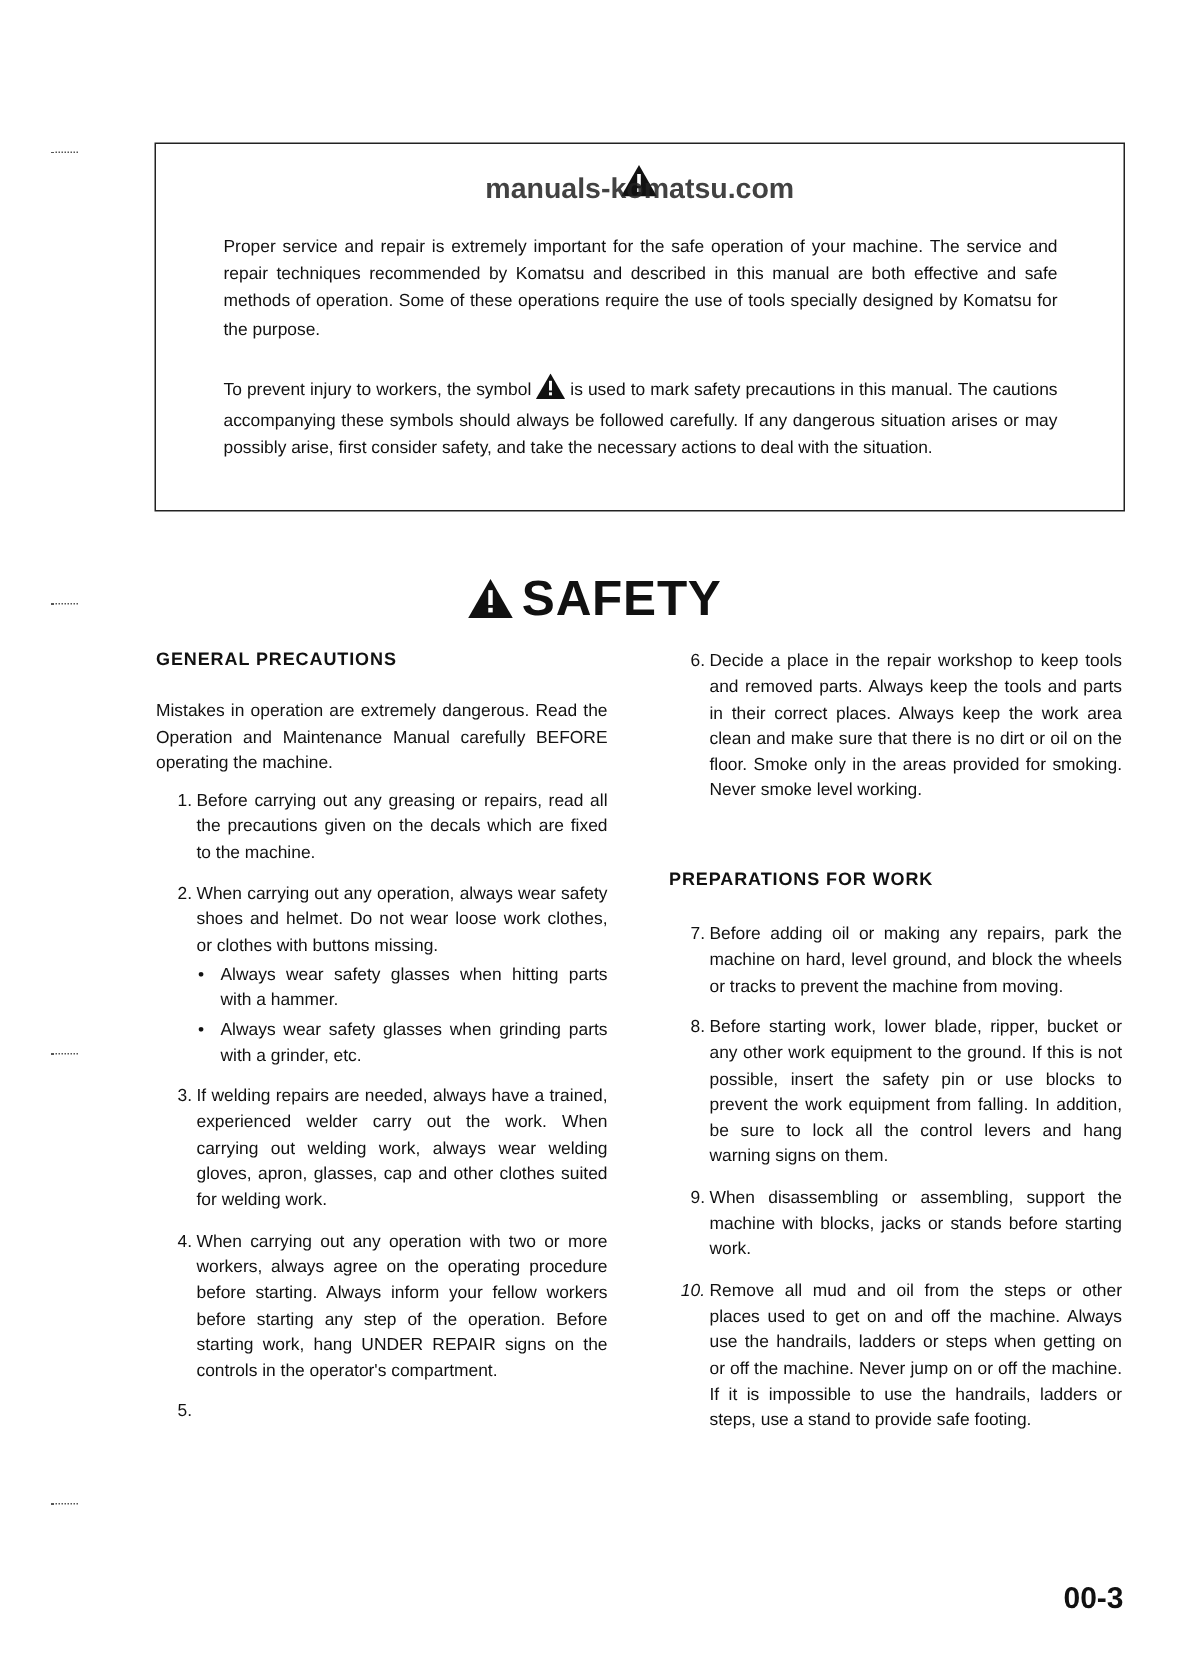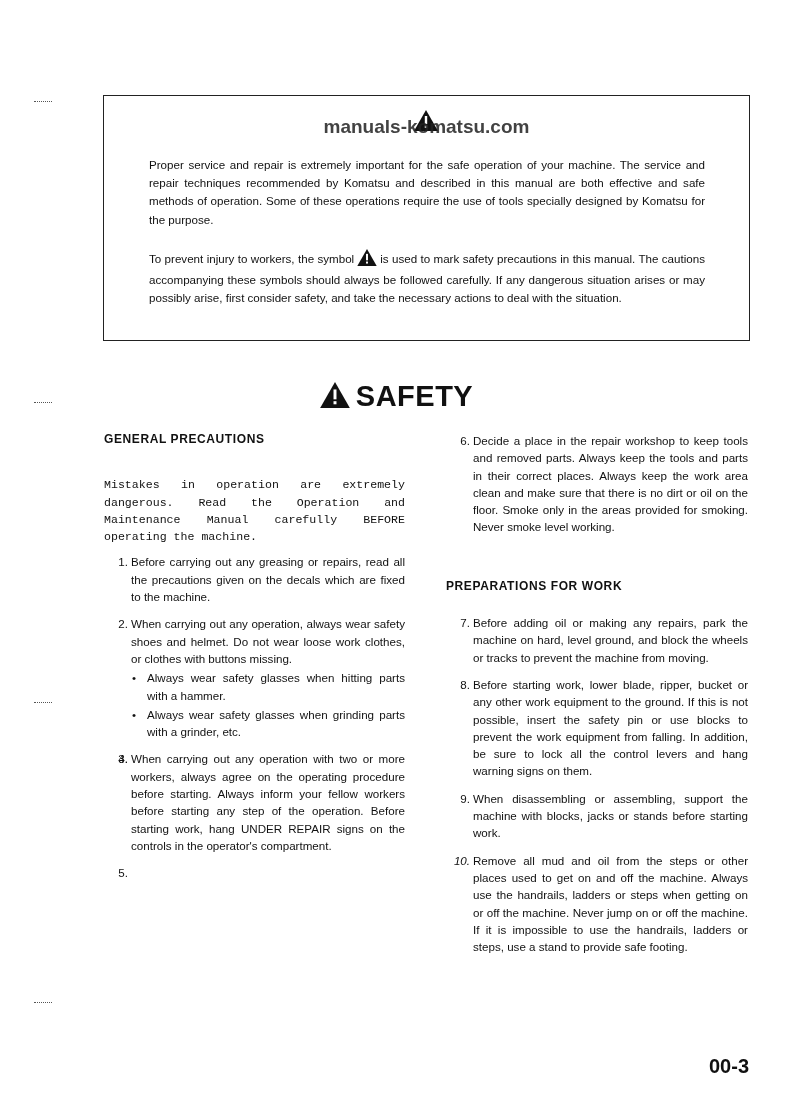--- a/index.html
+++ b/index.html
@@ -11,21 +11,21 @@
      border:1px solid #222; box-sizing:border-box; }
   .notice-title { position:absolute; left:0; right:0; top:14px; text-align:center;
      font-weight:bold; font-size:15px; letter-spacing:0.3px; }
   .notice-title .tri { display:inline-block; vertical-align:-3px; margin-right:2px; }
   .watermark { position:absolute; left:0; right:0; top:20px; text-align:center;
      font-size:19px; color:#222; opacity:0.85; pointer-events:none;font-weight:bold; }
   .notice-p { position:absolute; left:45px; width:556px; font-size:11.6px;
      line-height:18.2px; text-align:justify; }
   .inline-tri { display:inline-block; vertical-align:-3px; margin:0 3px; }
   .safety-heading { position:absolute; left:0; width:793px; top:380px; text-align:center;
-     font-weight:bold; font-size:29px; letter-spacing:0.5px; }
+     font-weight:bold; font-size:33px; letter-spacing:0.5px; }
   .safety-heading .tri { display:inline-block; vertical-align:-2px; margin-right:6px; }
   .col { position:absolute; font-size:11.6px; line-height:17.3px; }
   .col-left { left:104px; width:301px; }
   .col-right { left:446px; width:302px; }
   .sec-h { font-weight:bold; font-size:12px; letter-spacing:0.6px; }
   .para { text-align:justify; }
   .item { position:relative; padding-left:21px; text-align:justify; }
   .item .num { position:absolute; left:0; width:18px; text-align:right; }
   .bullet { position:relative; padding-left:16px; text-align:justify; }
   .bullet::before { content:"\2022"; position:absolute; left:1px; top:0; }
@@ -67,34 +67,35 @@
     <svg width="30" height="26" viewBox="0 0 24 21">
         <polygon points="12,0 24,21 0,21" fill="#111"></polygon>
         <rect x="10.8" y="6" width="2.4" height="8" fill="#fff"></rect>
         <rect x="10.8" y="15.5" width="2.4" height="2.5" fill="#fff"></rect>
       </svg>
   </span><span>SAFETY</span>
 </div>
 
 <div class="col col-left" style="top:431px;">
   <div class="sec-h">GENERAL PRECAUTIONS</div>
-  <div class="para" style="margin-top:28px;font-family:Liberation Mono, monospace;">Mistakes in operation are extremely dangerous. Read the Operation and Maintenance Manual carefully BEFORE operating the machine.</div>
+  <div class="para" style="margin-top:17px;">Mistakes in operation are extremely dangerous. Read the Operation and Maintenance Manual carefully BEFORE operating the machine.</div>
 
   <div class="item" style="margin-top:8px; margin-left:6px;">
     <span class="num">1.</span>
     <span>Before carrying out any greasing or repairs, read all the precautions given on the decals which are fixed to the machine.</span>
   </div>
   <div class="item" style="margin-top:10px; margin-left:6px;">
     <span class="num">2.</span>
     <span>When carrying out any operation, always wear safety shoes and helmet. Do not wear loose work clothes, or clothes with buttons missing.</span>
     <div class="bullet" style="margin-top:2px;">Always wear safety glasses when hitting parts with a hammer.</div>
     <div class="bullet" style="margin-top:2px;">Always wear safety glasses when grinding parts with a grinder, etc.</div>
   </div>
   <div class="item" style="margin-top:10px; margin-left:6px;">
     <span class="num">3.</span>
+    <span>If welding repairs are needed, always have a trained, experienced welder carry out the work. When carrying out welding work, always wear welding gloves, apron, glasses, cap and other clothes suited for welding work.</span>
   </div>
   <div class="item" style="margin-top:10px; margin-left:6px;">
     <span class="num">4.</span>
     <span>When carrying out any operation with two or more workers, always agree on the operating procedure before starting. Always inform your fellow workers before starting any step of the operation. Before starting work, hang UNDER REPAIR signs on the controls in the operator's compartment.</span>
   </div>
   <div class="item" style="margin-top:10px; margin-left:6px;">
     <span class="num">5.</span>
   </div>
 </div>
 

